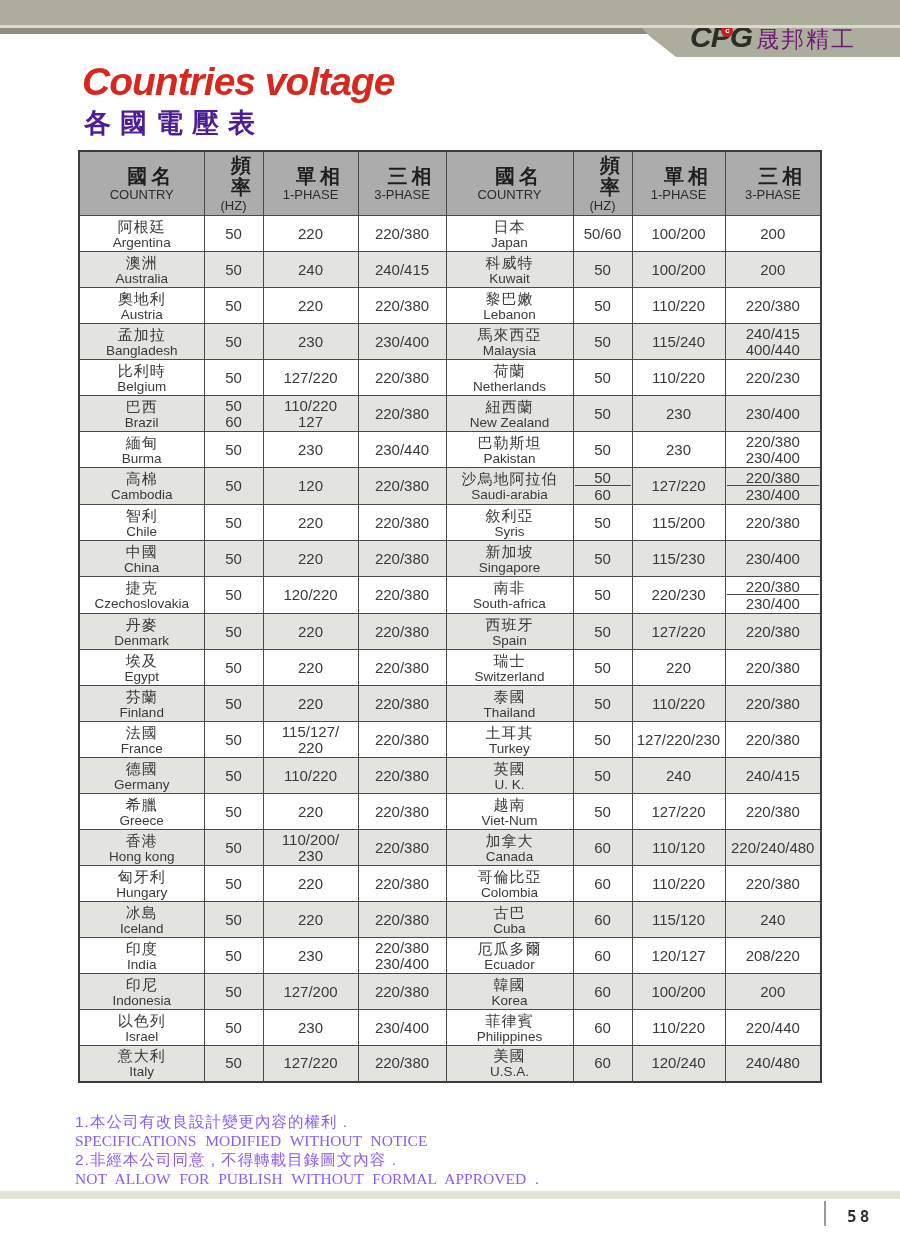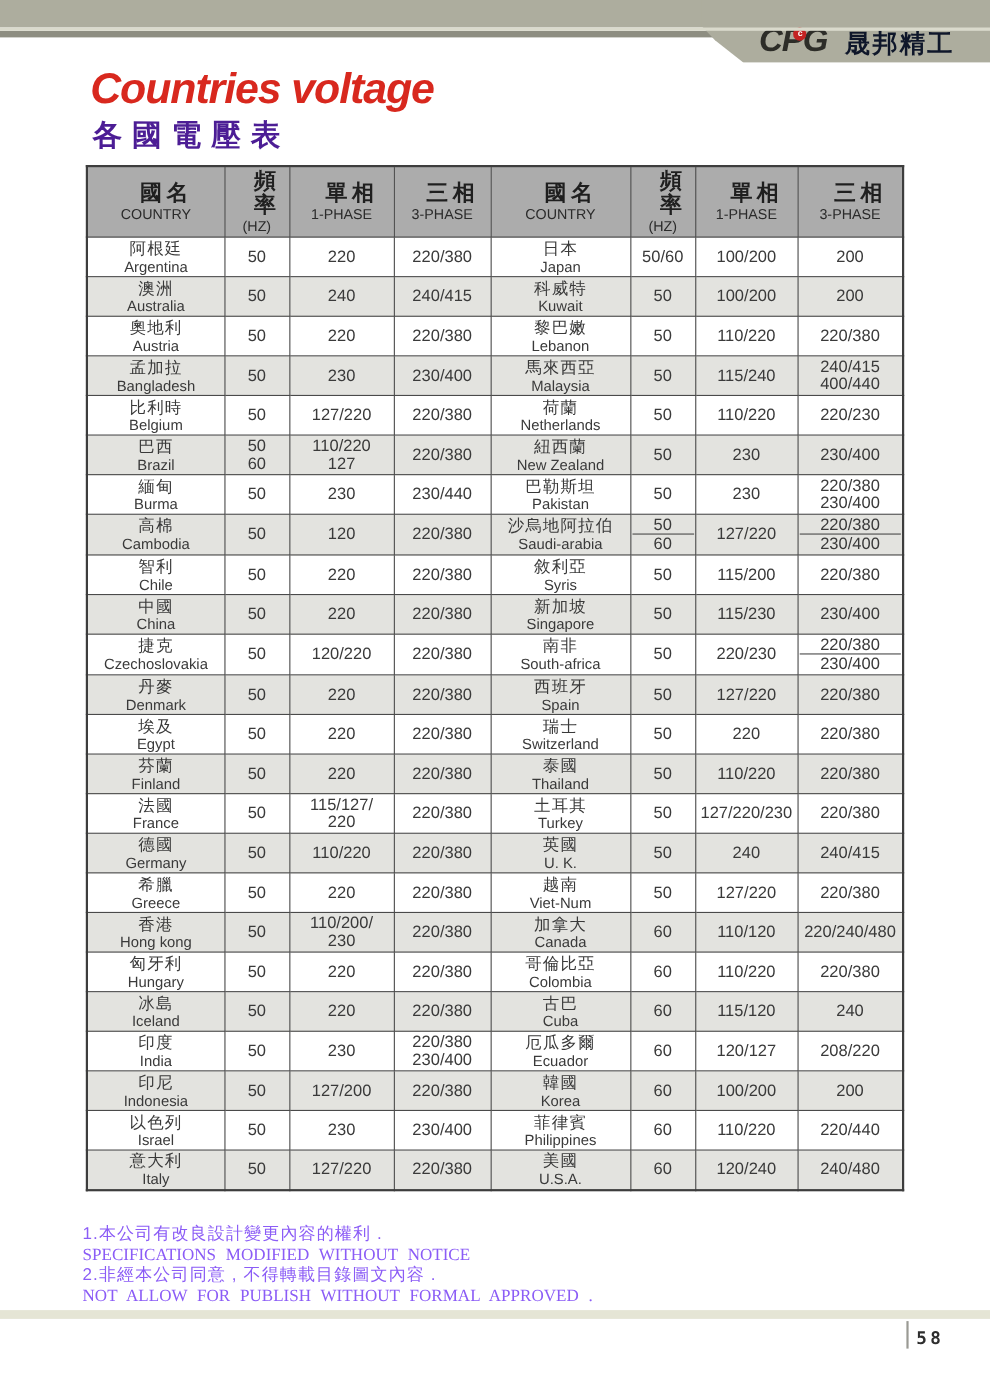--- a/index.html
+++ b/index.html
@@ -15,22 +15,22 @@
   .logo-tab {
     position:absolute; top:0; right:0; width:262px; height:57px; background:#adad9e; z-index:3;
     clip-path: polygon(0 0, 100% 0, 100% 100%, 38px 100%, 12px 64%, 0 42%);
     display:flex; align-items:flex-end; justify-content:flex-start; padding:0 6px 5px 52px;
   }
   .cpg-logo { position:relative; font-style:italic; font-weight:bold; font-size:30px;
               line-height:30px; color:#2d2d28; letter-spacing:-1px; }
   .cpg-dot  { position:absolute; left:31px; top:3px; width:12px; height:12px; border-radius:50%;
               background:#c32222; color:#ffffff; font-size:8px; line-height:12px; font-style:normal;
               font-weight:bold; text-align:center; }
-  .company-name { font-size:23px; line-height:26px; color:#0f172a; font-weight:bold;
-                  letter-spacing:2px; margin-left:16px; }
+  .company-name { font-size:23px; line-height:26px; color:#701a75; font-weight:normal;
+                  letter-spacing:2px; margin-left:4px; }
   
   .page-title {
     position:absolute; left:82px; top:58px; font-size:39px; line-height:48px;
     font-style:italic; font-weight:bold; color:#d8281e; letter-spacing:-1px;
   }
   .page-subtitle {
     position:absolute; left:84px; top:108px; font-size:27px; line-height:30px;
     font-weight:bold; color:#4c1d95; letter-spacing:9px;
   }
   
@@ -56,21 +56,21 @@
   td.split .sub:first-child { border-bottom:1px solid #4a4a4a; }
   
   .notes { position:absolute; left:63px; top:1112px; color:#8b5cf6;margin-left:12px; }
   .notes .zh { font-size:15.5px; line-height:19px; letter-spacing:1px; }
   .notes .en { font-family:"Liberation Serif", serif; font-size:15.5px; line-height:19px; word-spacing:5px; }
   
   .bottom-bar { position:absolute; left:0; top:1191px; width:900px; height:8px; background:#e5e5d5; }
   .page-num-area { position:absolute; left:824px; top:1201px; display:flex; align-items:flex-start; }
   .page-num-divider { width:2px; height:25px; background:#9a9a94; }
   .page-num { font-size:16px; font-weight:bold; letter-spacing:3px; color:#2e2e2e;
-              padding:6px 0 0 7px; font-family:"DejaVu Sans Mono", monospace; }
+              padding:6px 0 0 21px; font-family:"DejaVu Sans Mono", monospace; }
 </style>
 </head>
 <body>
 
 <div class="band-main"></div>
 <div class="band-light"></div>
 <div class="band-dark"></div>
 <div class="logo-tab">
   <span class="cpg-logo"><span>CPG</span><span class="cpg-dot">c</span></span>
   <span class="company-name">晟邦精工</span>

